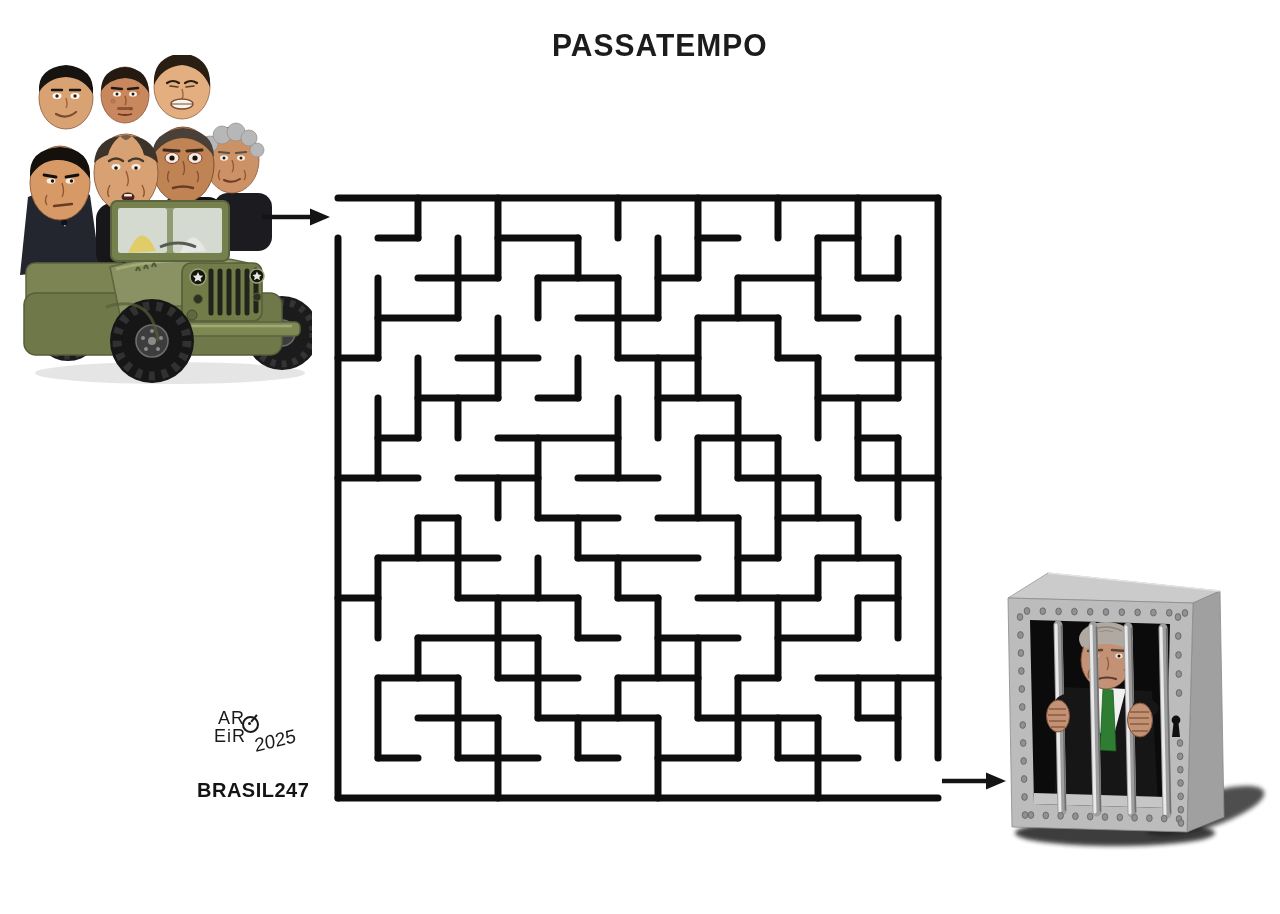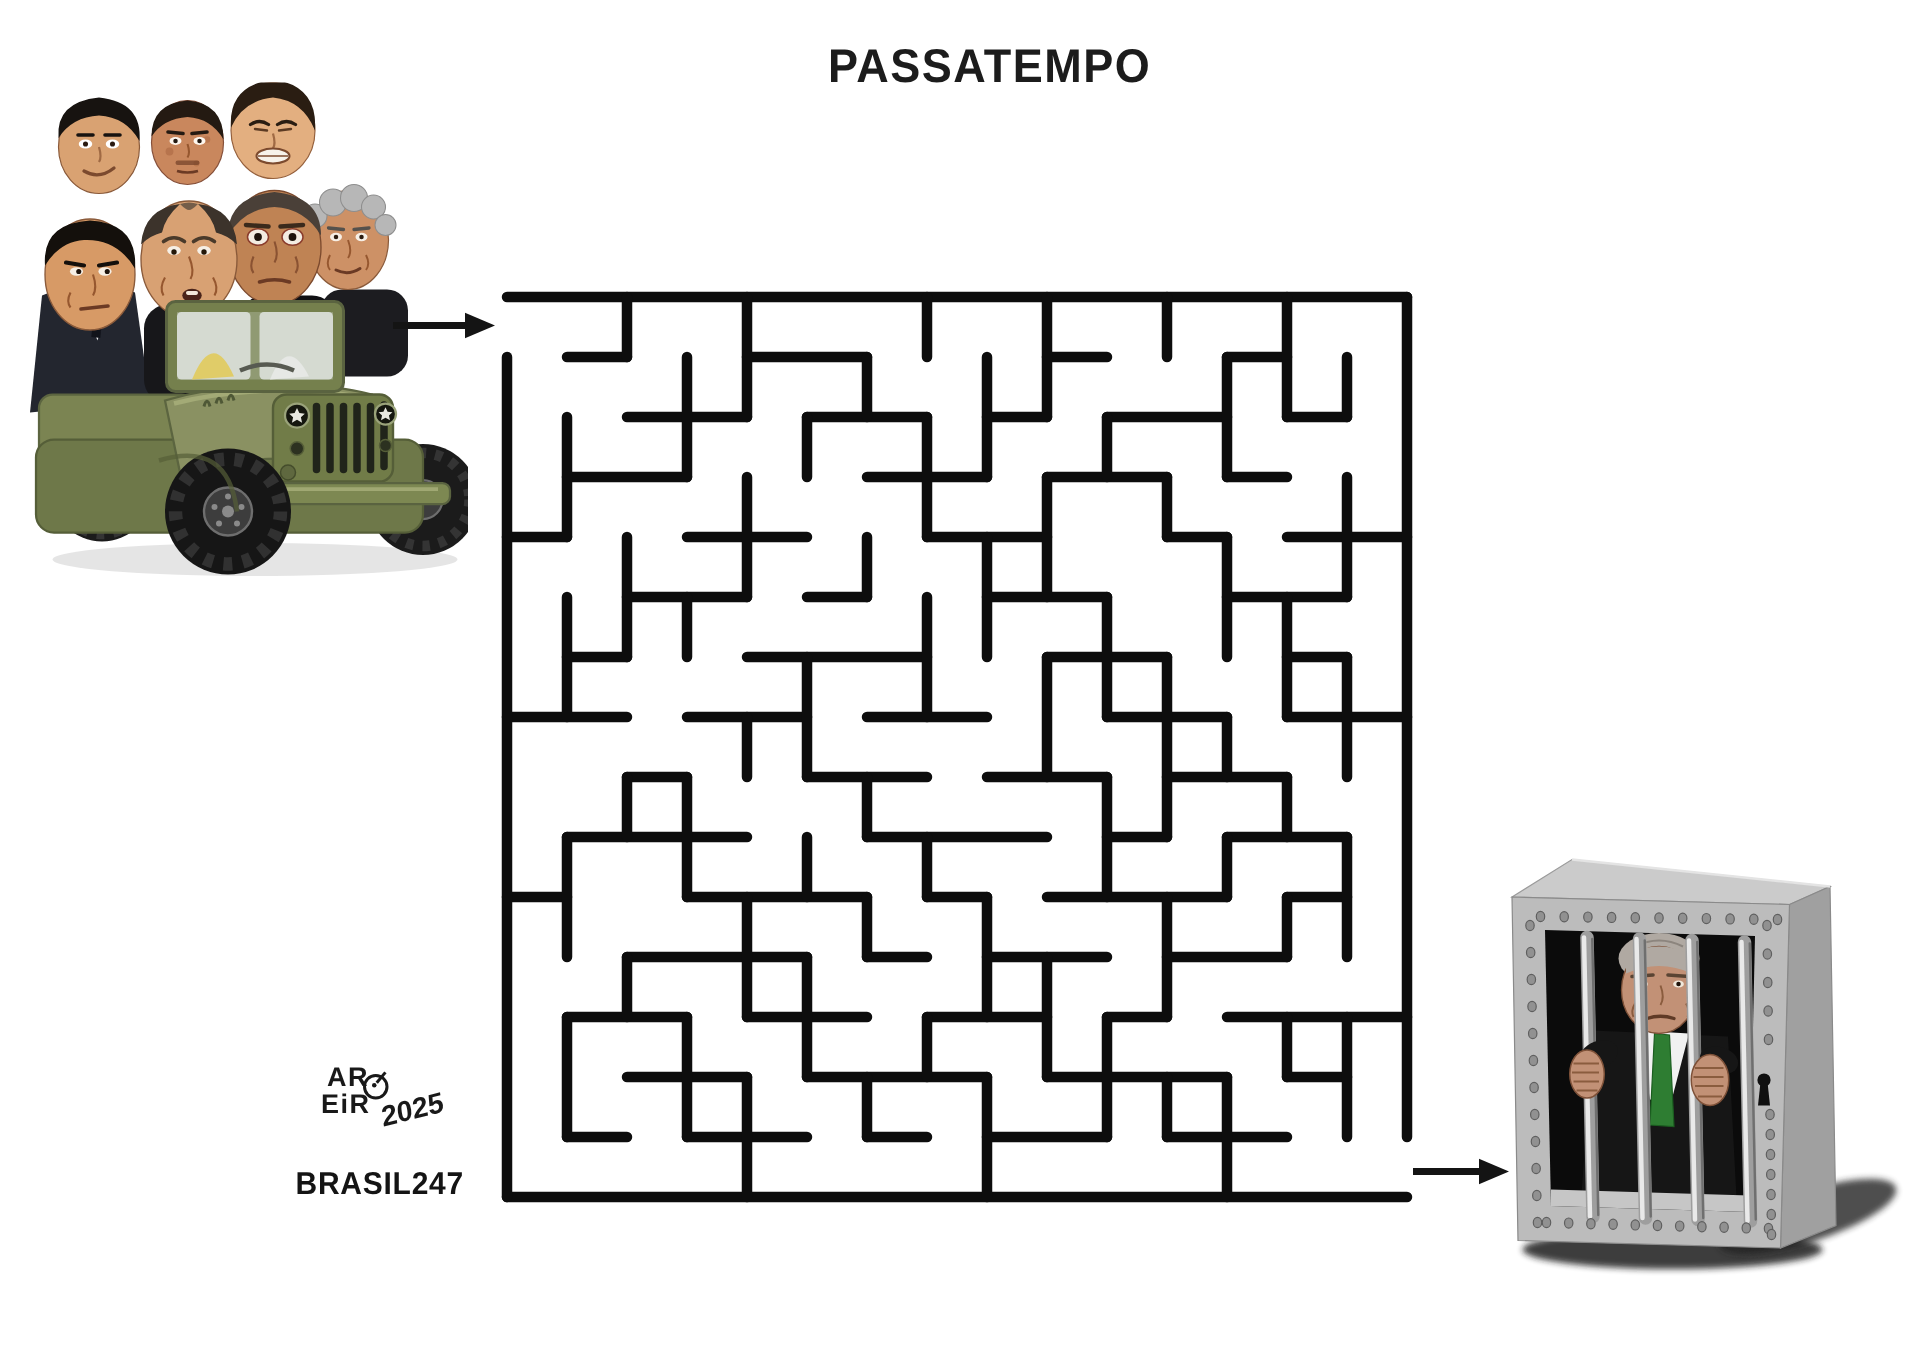--- a/index.html
+++ b/index.html
@@ -7,21 +7,21 @@
     position:relative;width:1280px;height:914px;background:#ffffff;
     overflow:hidden;font-family:"Liberation Sans", sans-serif;color:#161616;
   }
   .abs{position:absolute;}
   .title{
     left:552px;top:28px;width:210px;text-align:center;
     font-size:30px;font-weight:900;letter-spacing:1px;color:#1c1c1c;
     transform:scaleY(1.05);
   }
   
-  .sig{left:200px;top:708px;width:130px;height:70px;font-weight:700;color:#191919;}
+  .sig{left:200px;top:708px;width:130px;height:70px;font-weight:400;color:#191919;}
   .sig .l1{position:absolute;left:18px;top:0;font-size:18px;letter-spacing:1px;}
   .sig .o-circle{
     position:absolute;left:42px;top:8px;width:13px;height:13px;border:2.6px solid #191919;
     border-radius:50%;
   }
   .sig .o-dot{position:absolute;left:4px;top:4px;width:3px;height:3px;background:#191919;border-radius:50%;}
   .sig .o-tick{position:absolute;left:9px;top:-4px;width:2.4px;height:9px;background:#191919;transform:rotate(40deg);}
   .sig .l2{position:absolute;left:14px;top:18px;font-size:18px;letter-spacing:1px;text-align:right;}
   .sig .yr{position:absolute;left:54px;top:22px;font-size:19px;transform:rotate(-14deg) skewX(-6deg);}
   .brand{left:197px;top:779px;font-size:20px;font-weight:900;letter-spacing:0.5px;color:#141414;transform:scaleY(1.05);}

